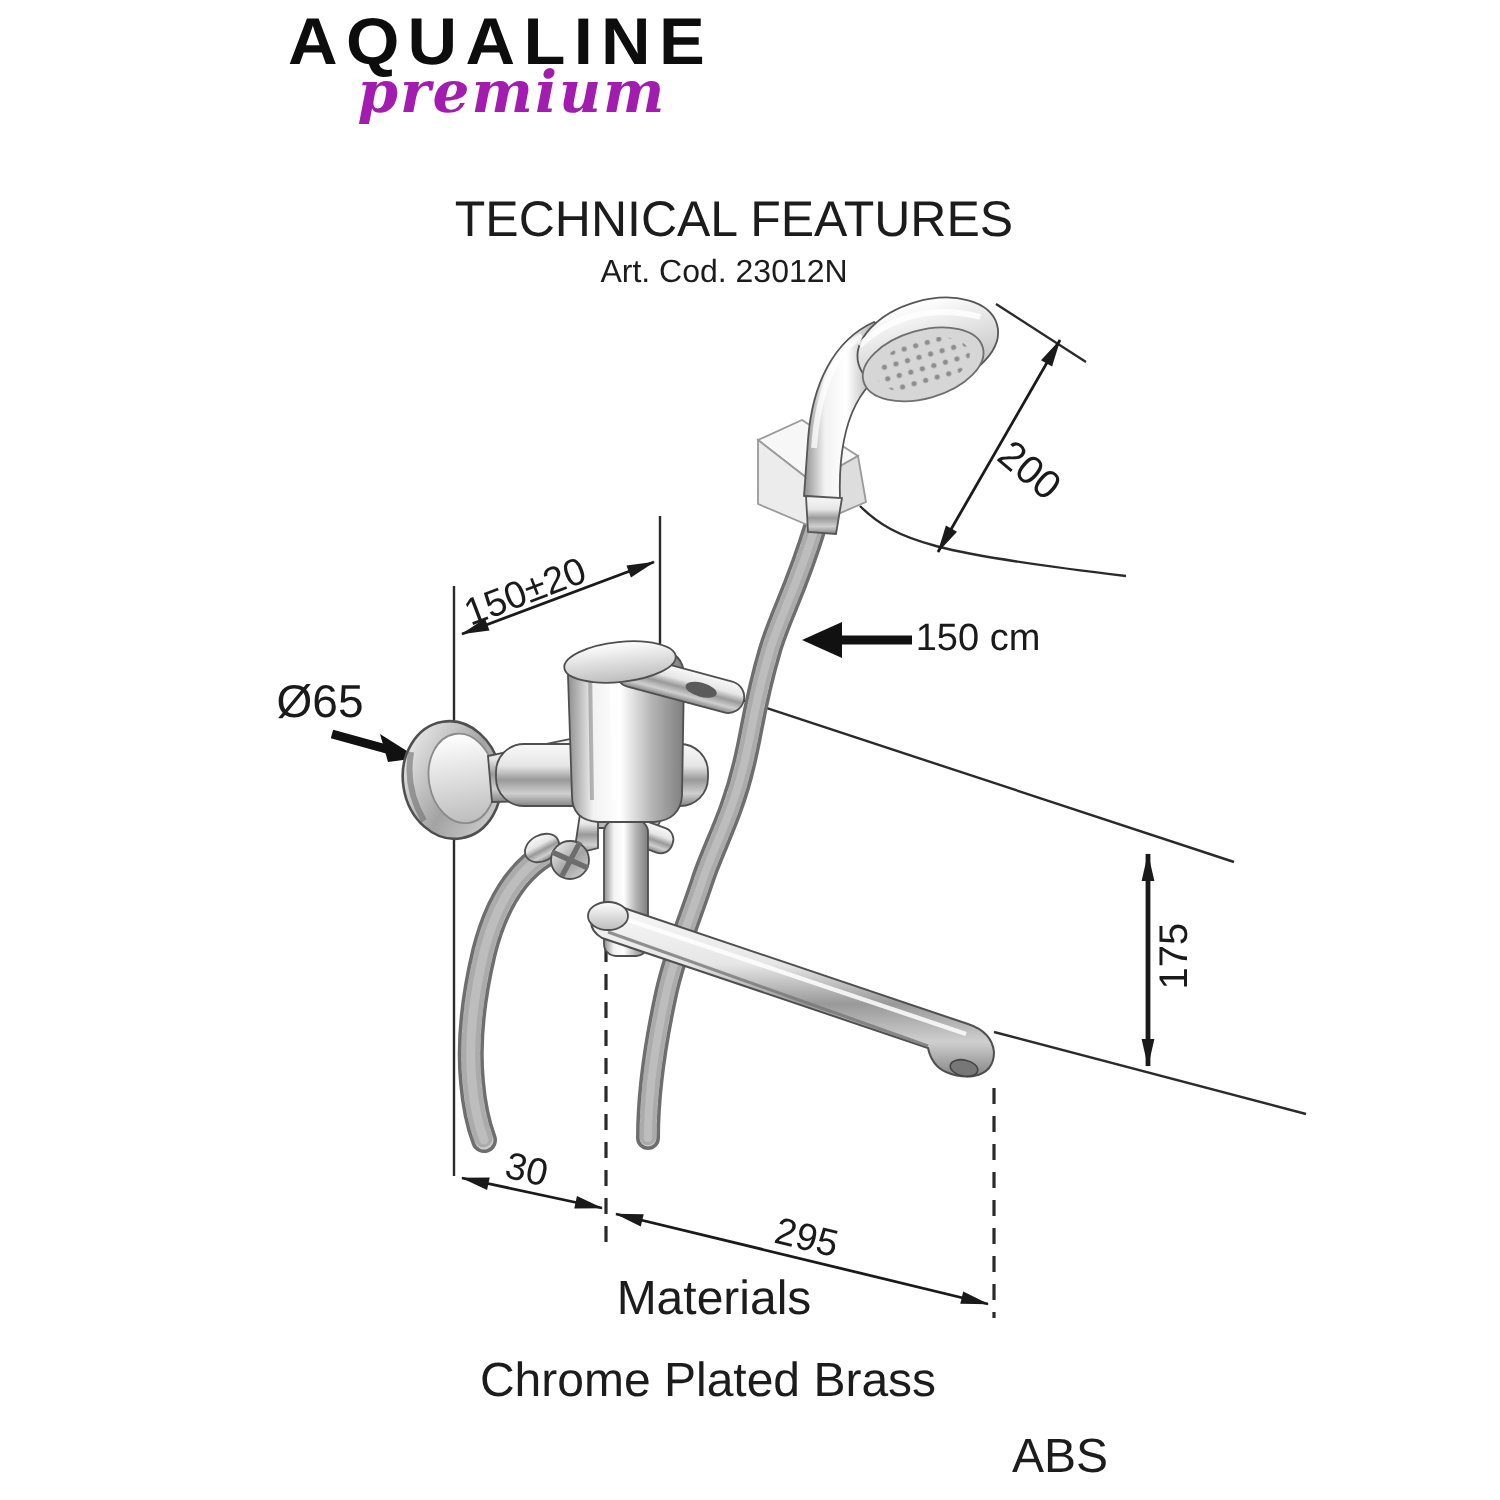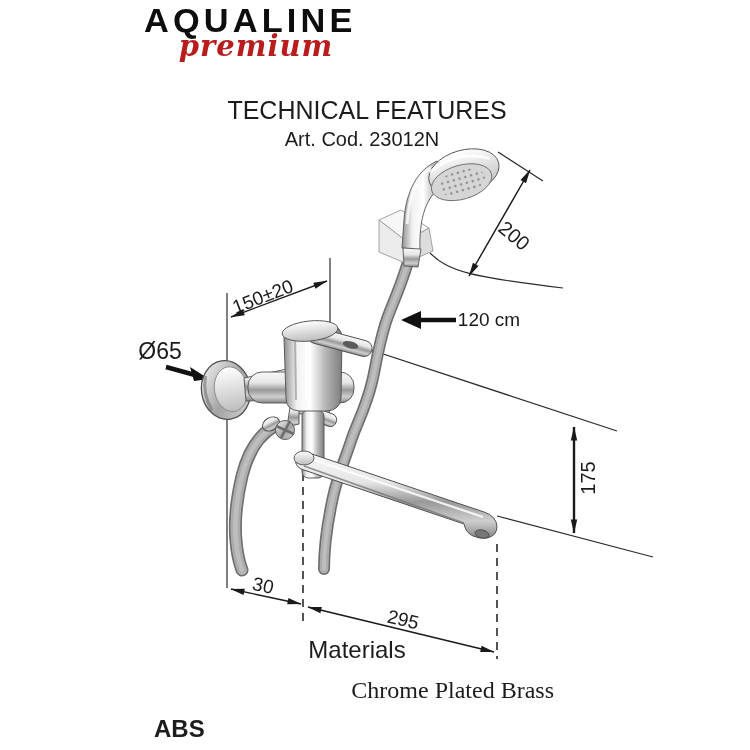--- a/index.html
+++ b/index.html
@@ -9,29 +9,29 @@
   }
   .abs{position:absolute;}
   
   .logo-main{
     left:144px;top:2px;font-size:33px;font-weight:700;letter-spacing:4px;
     color:#0d0d0d;transform:scaleX(1.04);transform-origin:left top;white-space:nowrap;
   }
   .logo-sub{
     left:168px;top:29px;width:176px;text-align:center;
     font-family:"DejaVu Serif", serif;font-style:italic;font-weight:700;
-    font-size:29px;letter-spacing:1px;color:#b91c1c;
+    font-size:29px;letter-spacing:1px;color:#a21caf;
   }
   
   .h-title{left:187px;top:96px;width:360px;text-align:center;font-size:25px;color:#1c1c1c;}
-  .h-art{left:187px;top:128px;width:350px;text-align:center;font-size:20px;color:#1c1c1c;}
+  .h-art{left:187px;top:128px;width:350px;text-align:center;font-size:16px;color:#1c1c1c;}
   
   .mat-title{left:207px;top:636px;width:300px;text-align:center;font-size:24px;color:#1c1c1c;}
-  .mat-1{left:154px;top:677px;width:400px;text-align:right;font-size:24px;color:#1c1c1c;font-family:Liberation Serif, serif;}
-  .mat-2{left:154px;top:715px;width:400px;text-align:left;font-size:24px;color:#1c1c1c;font-weight:bold;}
+  .mat-1{left:154px;top:677px;width:400px;text-align:center;font-size:24px;color:#1c1c1c;}
+  .mat-2{left:154px;top:715px;width:400px;text-align:right;font-size:24px;color:#1c1c1c;}
   
   .dim{white-space:nowrap;font-size:19px;color:#1a1a1a;transform-origin:center center;}
   .d150-20{left:263px;top:297px;transform:translate(-50%,-50%) rotate(-21deg);}
   .d200   {left:514px;top:236px;font-size:20px;transform:translate(-50%,-50%) rotate(40deg);}
   .d150cm {left:489px;top:320px;transform:translate(-50%,-50%);}
   .d65    {left:160px;top:351px;font-size:23px;transform:translate(-50%,-50%);}
   .d175   {left:588px;top:478px;font-size:20px;transform:translate(-50%,-50%) rotate(-90deg);}
   .d30    {left:263px;top:586px;transform:translate(-50%,-50%) rotate(13deg);}
   .d295   {left:403px;top:620px;transform:translate(-50%,-50%) rotate(13.5deg);}
   svg{position:absolute;left:0;top:0;}
@@ -182,21 +182,21 @@
 </svg>
 
 <div class="abs logo-main">AQUALINE</div>
 <div class="abs logo-sub">premium</div>
 
 <div class="abs h-title">TECHNICAL FEATURES</div>
 <div class="abs h-art">Art. Cod. 23012N</div>
 
 <div class="abs dim d150-20">150±20</div>
 <div class="abs dim d200">200</div>
-<div class="abs dim d150cm">120 cm</div>
+<div class="abs dim d150cm">150 cm</div>
 <div class="abs dim d65">Ø65</div>
 <div class="abs dim d175">175</div>
 <div class="abs dim d30">30</div>
 <div class="abs dim d295">295</div>
 
 <div class="abs mat-title">Materials</div>
 <div class="abs mat-1">Chrome Plated Brass</div>
 <div class="abs mat-2">ABS</div>
 
 </body></html>

